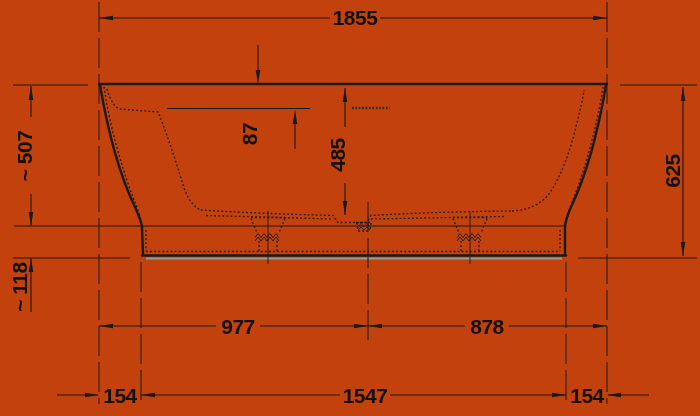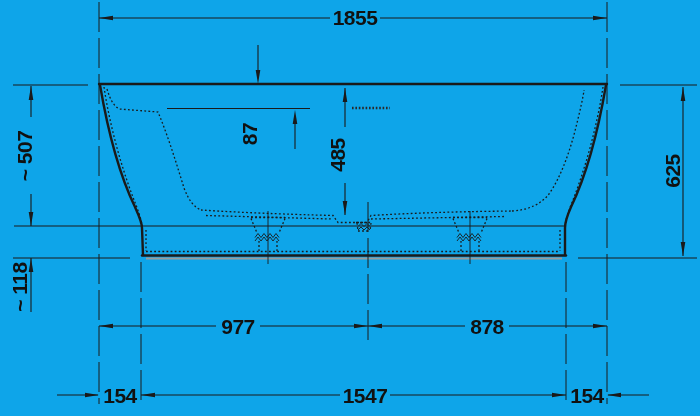--- a/index.html
+++ b/index.html
@@ -1,16 +1,16 @@
 <!DOCTYPE html>
 <html><head>
 <meta charset="utf-8">
 <style>
   html,body{margin:0;padding:0;background:#ffffff;}
-  #canvas{position:relative;width:700px;height:416px;background:#0ea5e9;overflow:hidden;}
+  #canvas{position:relative;width:700px;height:416px;background:#c2410c;overflow:hidden;}
   svg{display:block;}
   
   .outline{stroke:#1a1a1a;stroke-width:2.4;fill:none;stroke-linecap:round;}
   .thinline{stroke:#1a1a1a;stroke-width:1.1;fill:none;}
   .hairline{stroke:#1a1a1a;stroke-width:0.9;fill:none;}
   .dotted{stroke:#1a1a1a;stroke-width:1.3;fill:none;stroke-dasharray:1.8 2.3;}
   .extline{stroke:#1a1a1a;stroke-width:1;fill:none;stroke-dasharray:30 6;}
   .shadowline{stroke:#999999;stroke-width:2;fill:none;}
   .overflow{stroke:#2a2a2a;stroke-width:2.5;fill:none;stroke-dasharray:1.6 1.8;}
   .arrowhead{fill:#1a1a1a;stroke:none;}

